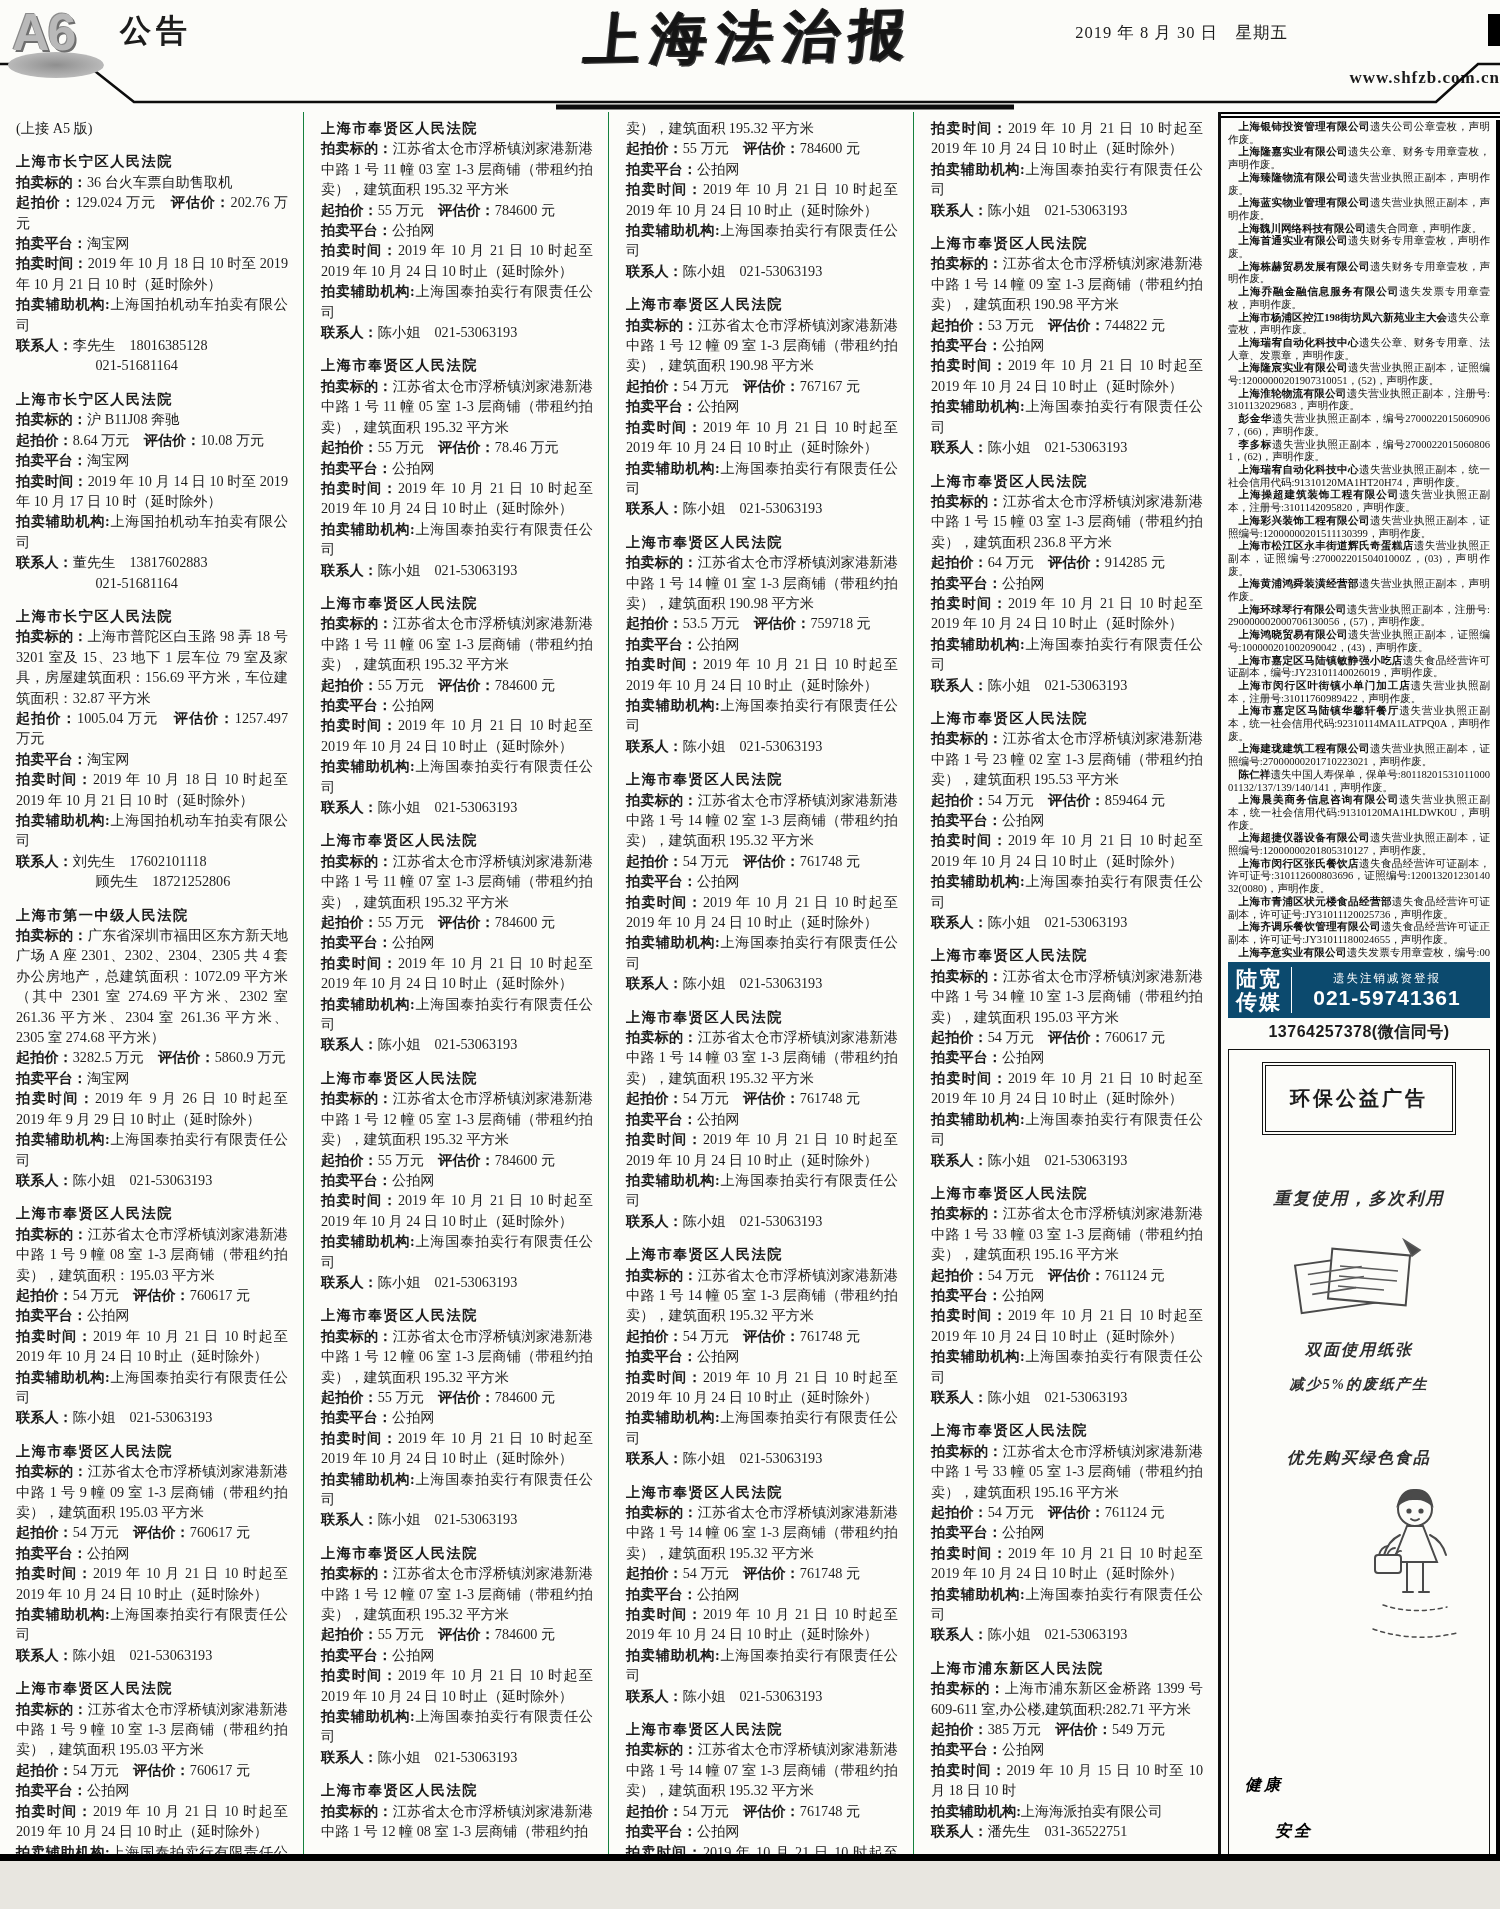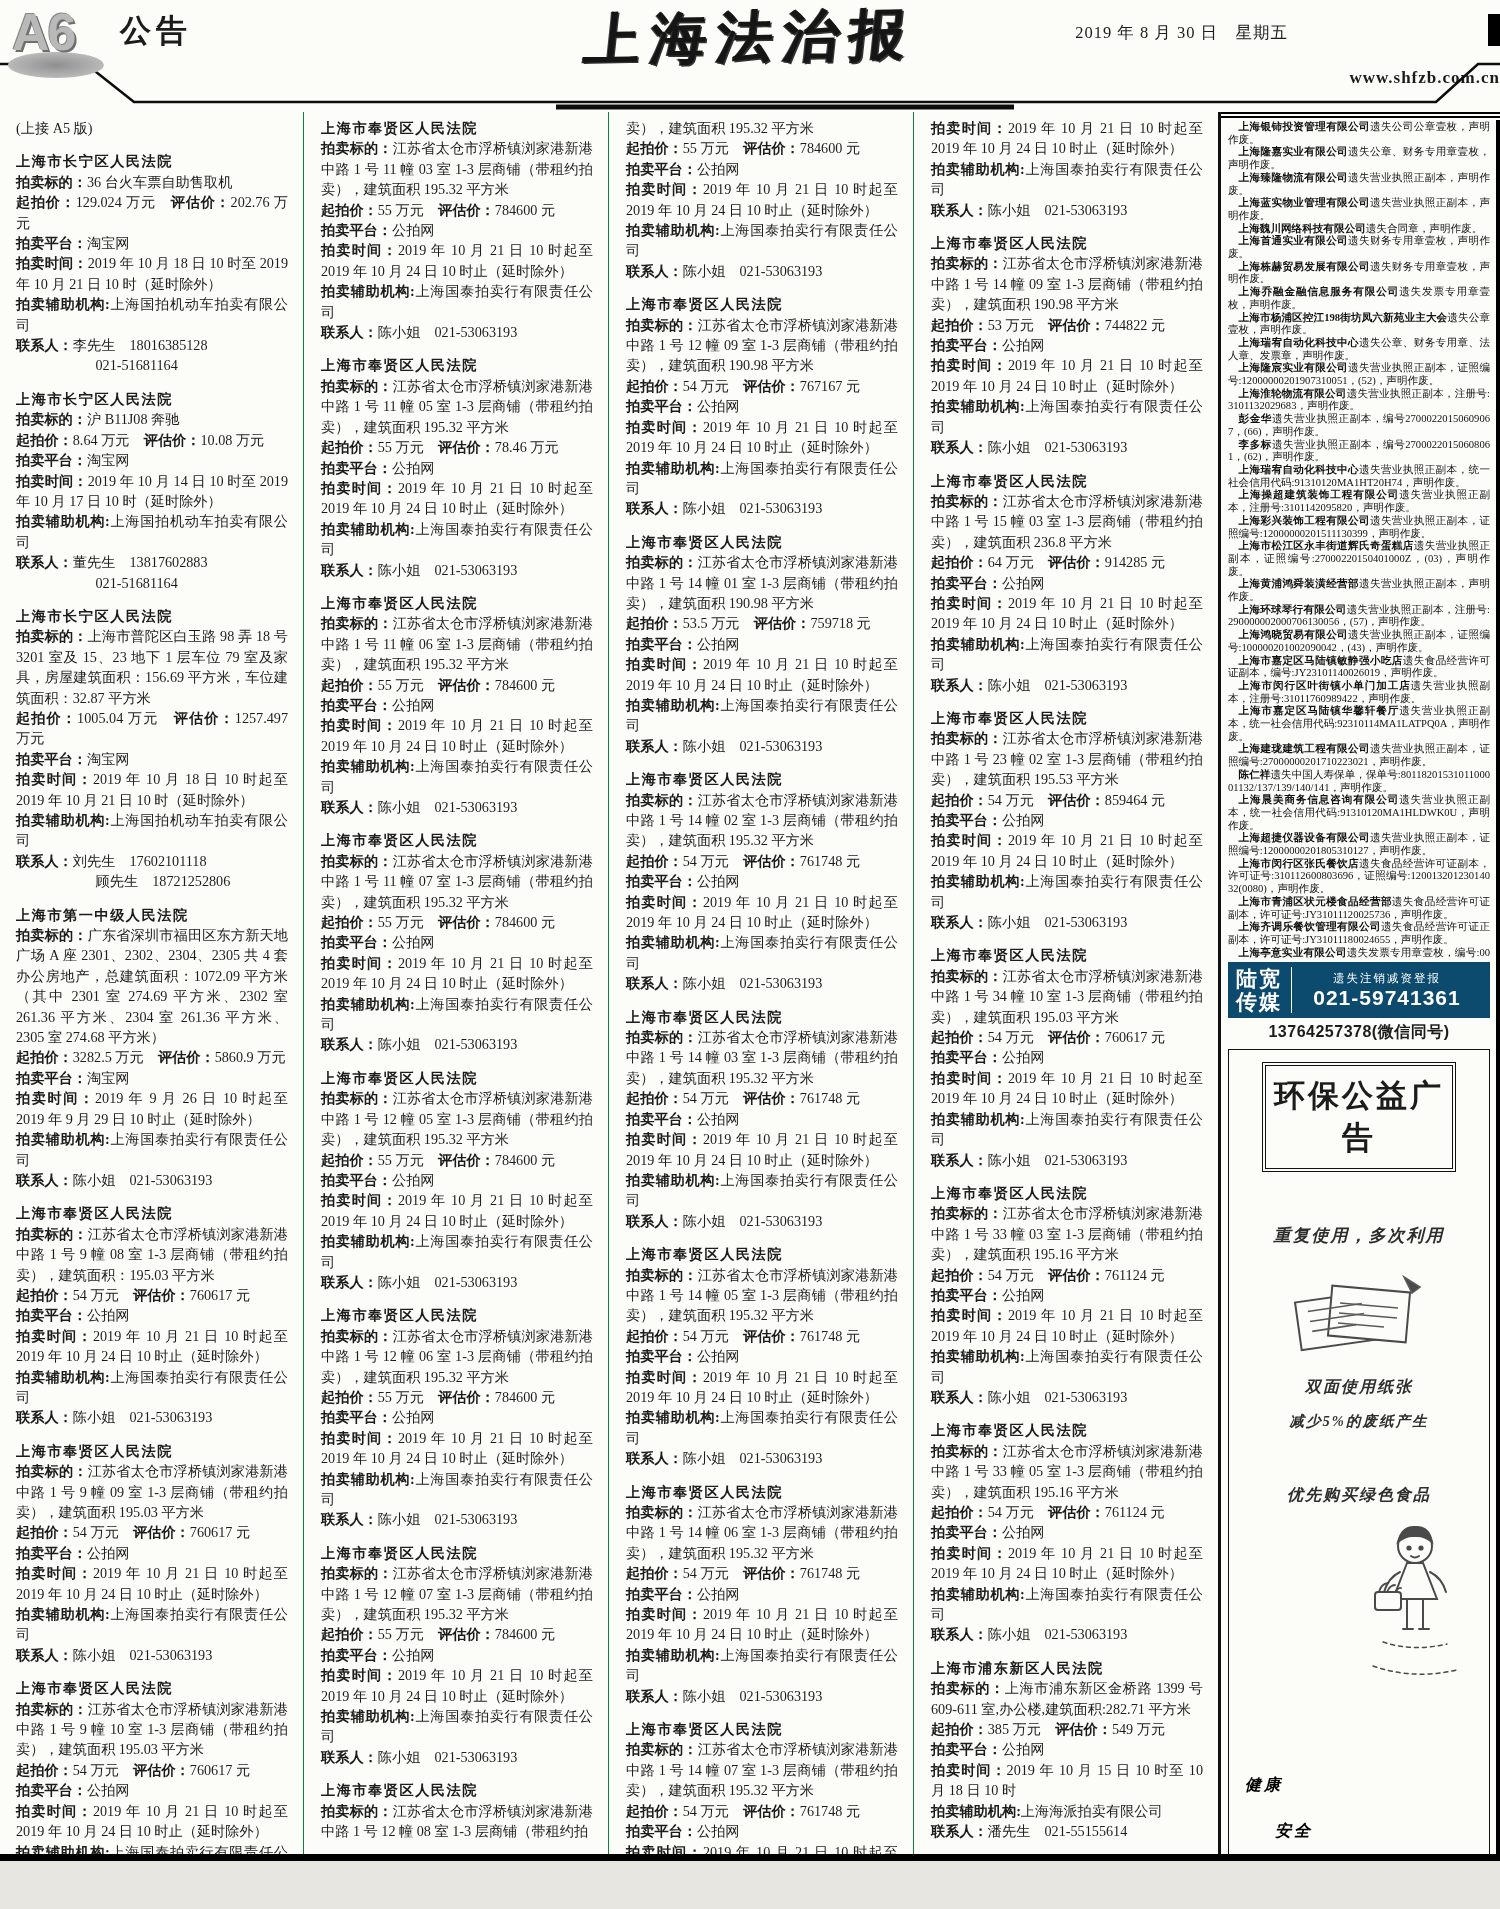--- a/index.html
+++ b/index.html
@@ -42,21 +42,21 @@
   .media-ad{margin-top:3px;background:#0c4a6e;color:#fff;display:flex;align-items:center;padding:5px 8px;height:46px;}
   .brand{font-size:21px;font-weight:900;line-height:23px;letter-spacing:2px;padding-right:9px;
          border-right:1px solid #fff;font-family:"Liberation Sans","DejaVu Sans",sans-serif;}
   .svc{flex:1;text-align:center;}
   .svc-line1{font-size:11.5px;letter-spacing:2px;}
   .svc-line2{font-size:21px;font-weight:bold;font-family:"Liberation Sans","DejaVu Sans",sans-serif;letter-spacing:1px;}
   .phone2{margin:4px 0 6px;text-align:center;font-weight:900;font-size:16px;letter-spacing:0.5px;
           font-family:"Liberation Sans","DejaVu Sans",sans-serif;}
   .eco{border:1px solid #111;box-shadow:0 0 0 2px #fcfcf9 inset;height:852px;position:relative;padding:10px 8px;box-sizing:border-box;overflow:hidden;}
   .eco-title{width:186px;margin:2px auto 0;border:4px double #111;text-align:center;
-             font-size:31px;font-weight:bold;letter-spacing:3px;padding:9px 0;}
+             font-size:20px;font-weight:bold;letter-spacing:3px;padding:19px 0;}
   .eco-slogan{text-align:center;font-style:italic;font-weight:bold;color:#2e2e2e;letter-spacing:2px;}
   .eco-s1{margin-top:52px;font-size:17px;}
   .eco-s2{margin-top:10px;font-size:16px;}
   .eco-s3{margin-top:14px;font-size:14.5px;}
   .eco-s4{margin-top:54px;font-size:16px;}
   .sketch{display:block;margin:16px auto 0;}
   .girl-wrap{text-align:right;margin:10px 4px 0 0;}
   .eco-bottom{position:absolute;left:0;bottom:0;width:100%;height:150px;}
   .bw{position:absolute;font-style:italic;font-weight:bold;font-size:16px;letter-spacing:3px;color:#000000;}
   .bw0{left:16px;bottom:104px;}
@@ -355,21 +355,21 @@
           <p class="ln"><b>拍卖辅助机构:</b><span>上海国泰拍卖行有限责任公司</span></p>
           <p class="ln"><b>联系人：</b><span>陈小姐　021-53063193</span></p>
         </div>
         <div class="block">
           <p class="ln court">上海市浦东新区人民法院</p>
           <p class="ln"><b>拍卖标的：</b><span>上海市浦东新区金桥路 1399 号 609-611 室,办公楼,建筑面积:282.71 平方米</span></p>
           <p class="ln"><b>起拍价：</b><span>385 万元　</span><b>评估价：</b><span>549 万元</span></p>
           <p class="ln"><b>拍卖平台：</b><span>公拍网</span></p>
           <p class="ln"><b>拍卖时间：</b><span>2019 年 10 月 15 日 10 时至 10 月 18 日 10 时</span></p>
           <p class="ln"><b>拍卖辅助机构:</b><span>上海海派拍卖有限公司</span></p>
-          <p class="ln"><b>联系人：</b><span>潘先生　021-55155614</span></p>
+          <p class="ln"><b>联系人：</b><span>潘先生　031-36522751</span></p>
         </div>
         <div class="block">
           <p class="ln court">上海市浦东新区人民法院</p>
           <p class="ln"><b>拍卖标的：</b><span>上海市浦东新区金桥路 1399 号 711-712 室,办公楼,建筑面积:231.95 平方米</span></p>
         </div>
       </section>
 
     <aside class="sidebar">
       <div class="declaration-list">
           <p class="se"><b>上海银铈投资管理有限公司</b>遗失公司公章壹枚，声明作废。</p>

